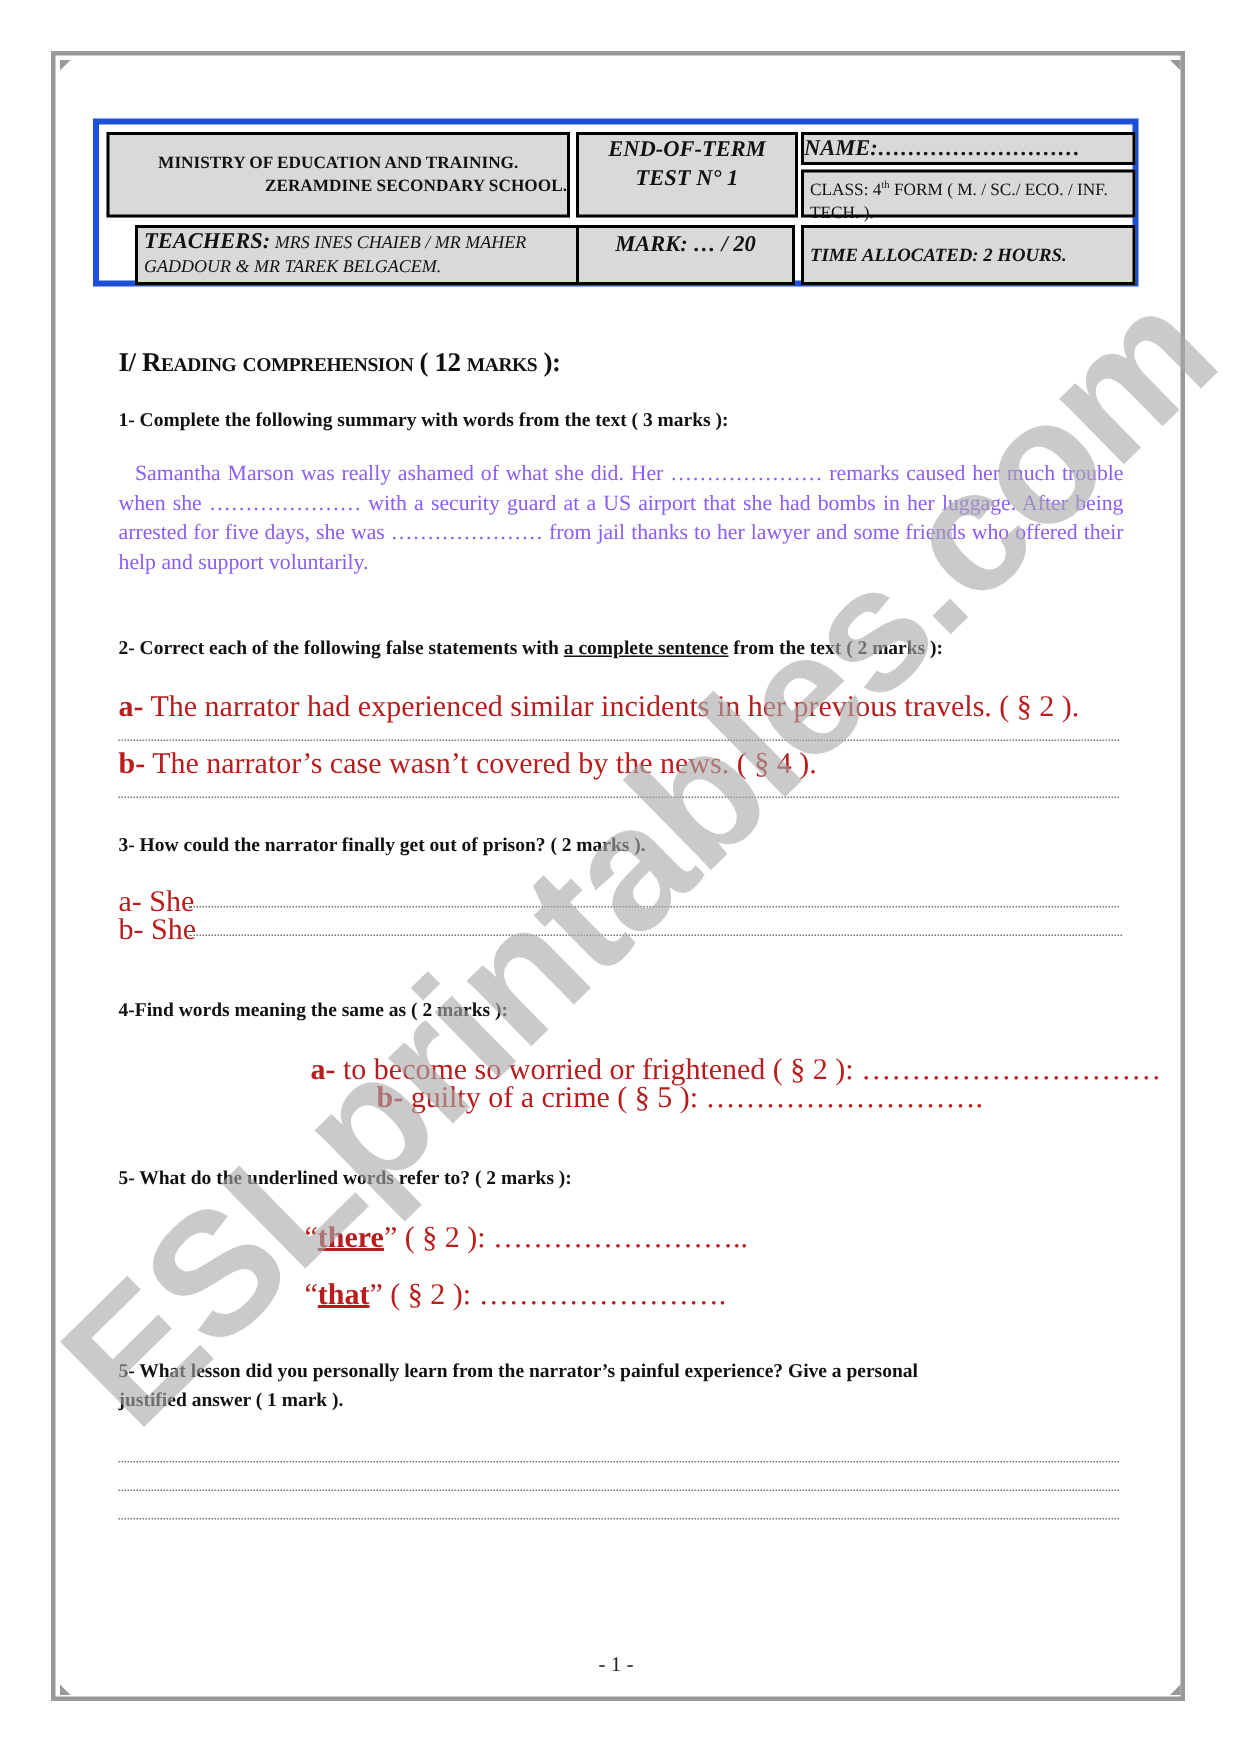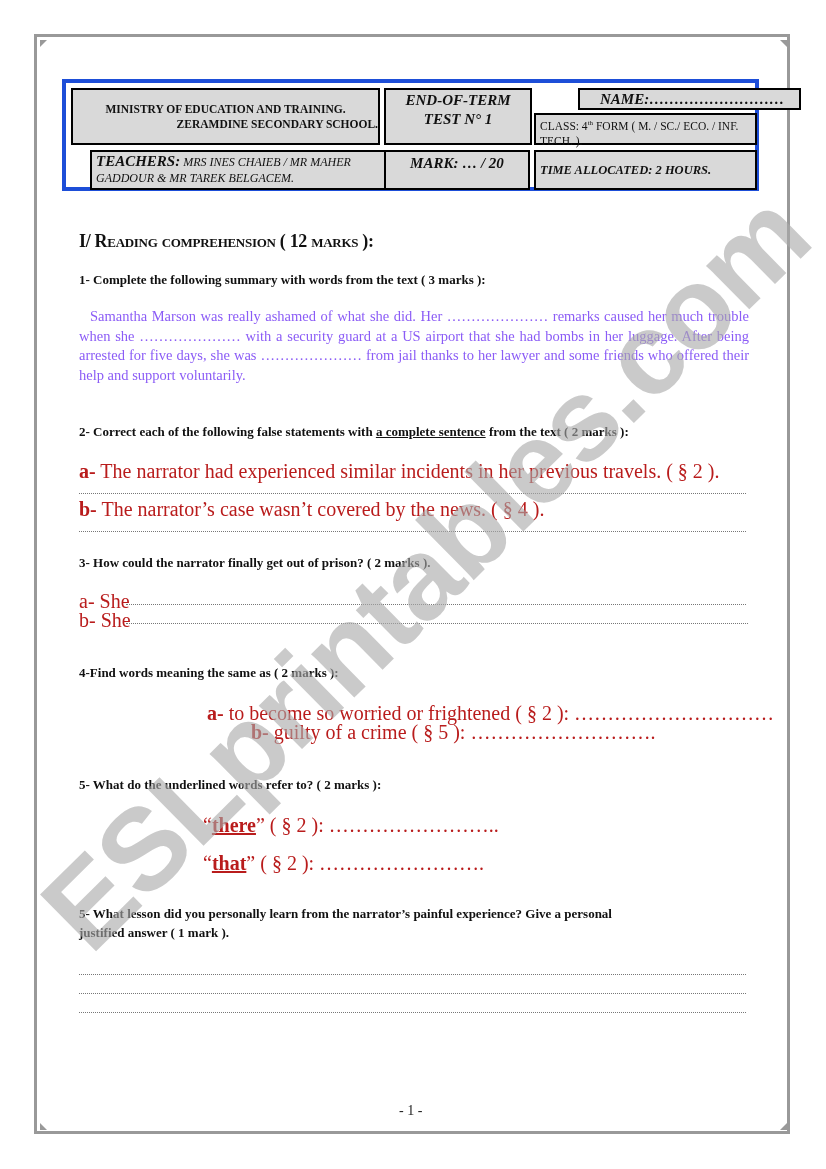--- a/index.html
+++ b/index.html
@@ -18,21 +18,21 @@
   .header-table { position: absolute; left: 62px; top: 79px; width: 697px; height: 112px;
                   border: 4px solid #1d4ed8; box-sizing: border-box; background: #fff; }
   .cell { position: absolute; background: #d9d9d9; border: 2px solid #000; box-sizing: border-box;
           font-family: "Liberation Serif", serif; color: #111; }
   .c-ministry { left: 5px; top: 5px; width: 309px; height: 57px; font-weight: bold; font-size: 11.5px;
                 text-align: center; display: flex; flex-direction: column; justify-content: center; line-height: 15px; }
   .c-ministry .l2 { padding-left: 14px; text-align: right; }
   .c-test { left: 318px; top: 5px; width: 148px; height: 57px; font-weight: bold; font-style: italic;
             font-size: 15px; text-align: center; line-height: 19px; padding-top: 1px; }
   .c-name { left: 468px; top: 5px; width: 223px; height: 22px; font-weight: bold; font-style: italic;
-            font-size: 15px; padding-left: 20px; line-height: 18px; margin-left: 44px; }
+            font-size: 15px; padding-left: 0; line-height: 18px; }
   .c-class { left: 468px; top: 30px; width: 223px; height: 32px; font-weight: normal; font-size: 11.5px;
              padding-left: 4px; line-height: 15px; padding-top: 1px; }
   .c-class sup { font-size: 7px; }
   .c-teachers { left: 5px; top: 67px; width: 309px; height: 40px; font-style: italic; font-size: 12px;
                 padding-left: 4px; line-height: 16px; padding-top: 1px; margin-left: 19px; }
   .c-teachers .lab { font-weight: bold; font-size: 15px; }
   .c-mark { left: 318px; top: 67px; width: 146px; height: 40px; font-weight: bold; font-style: italic;
             font-size: 15px; text-align: center; line-height: 20px; padding-top: 1px; }
   .c-time { left: 468px; top: 67px; width: 223px; height: 40px; font-weight: bold; font-style: italic;
             font-size: 12.5px; padding-left: 4px; line-height: 36px; }

